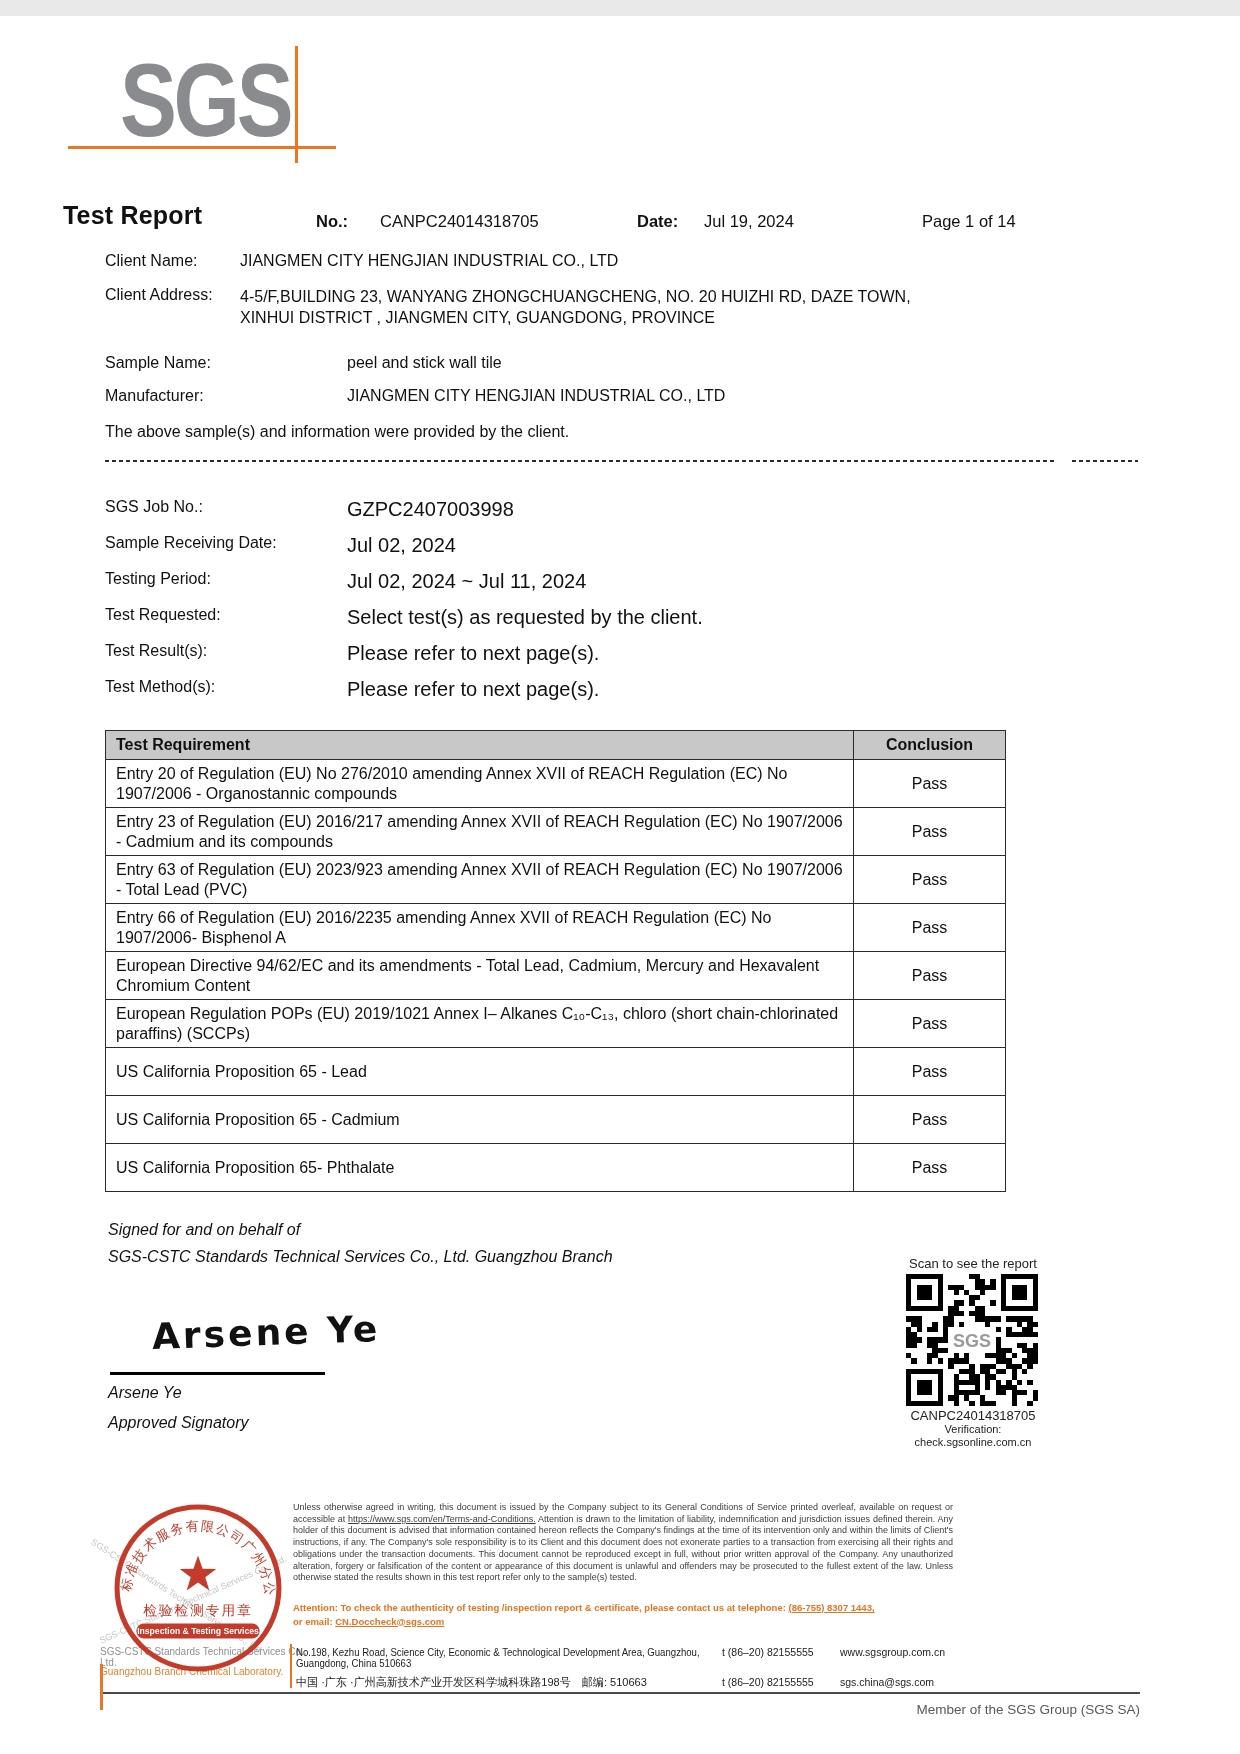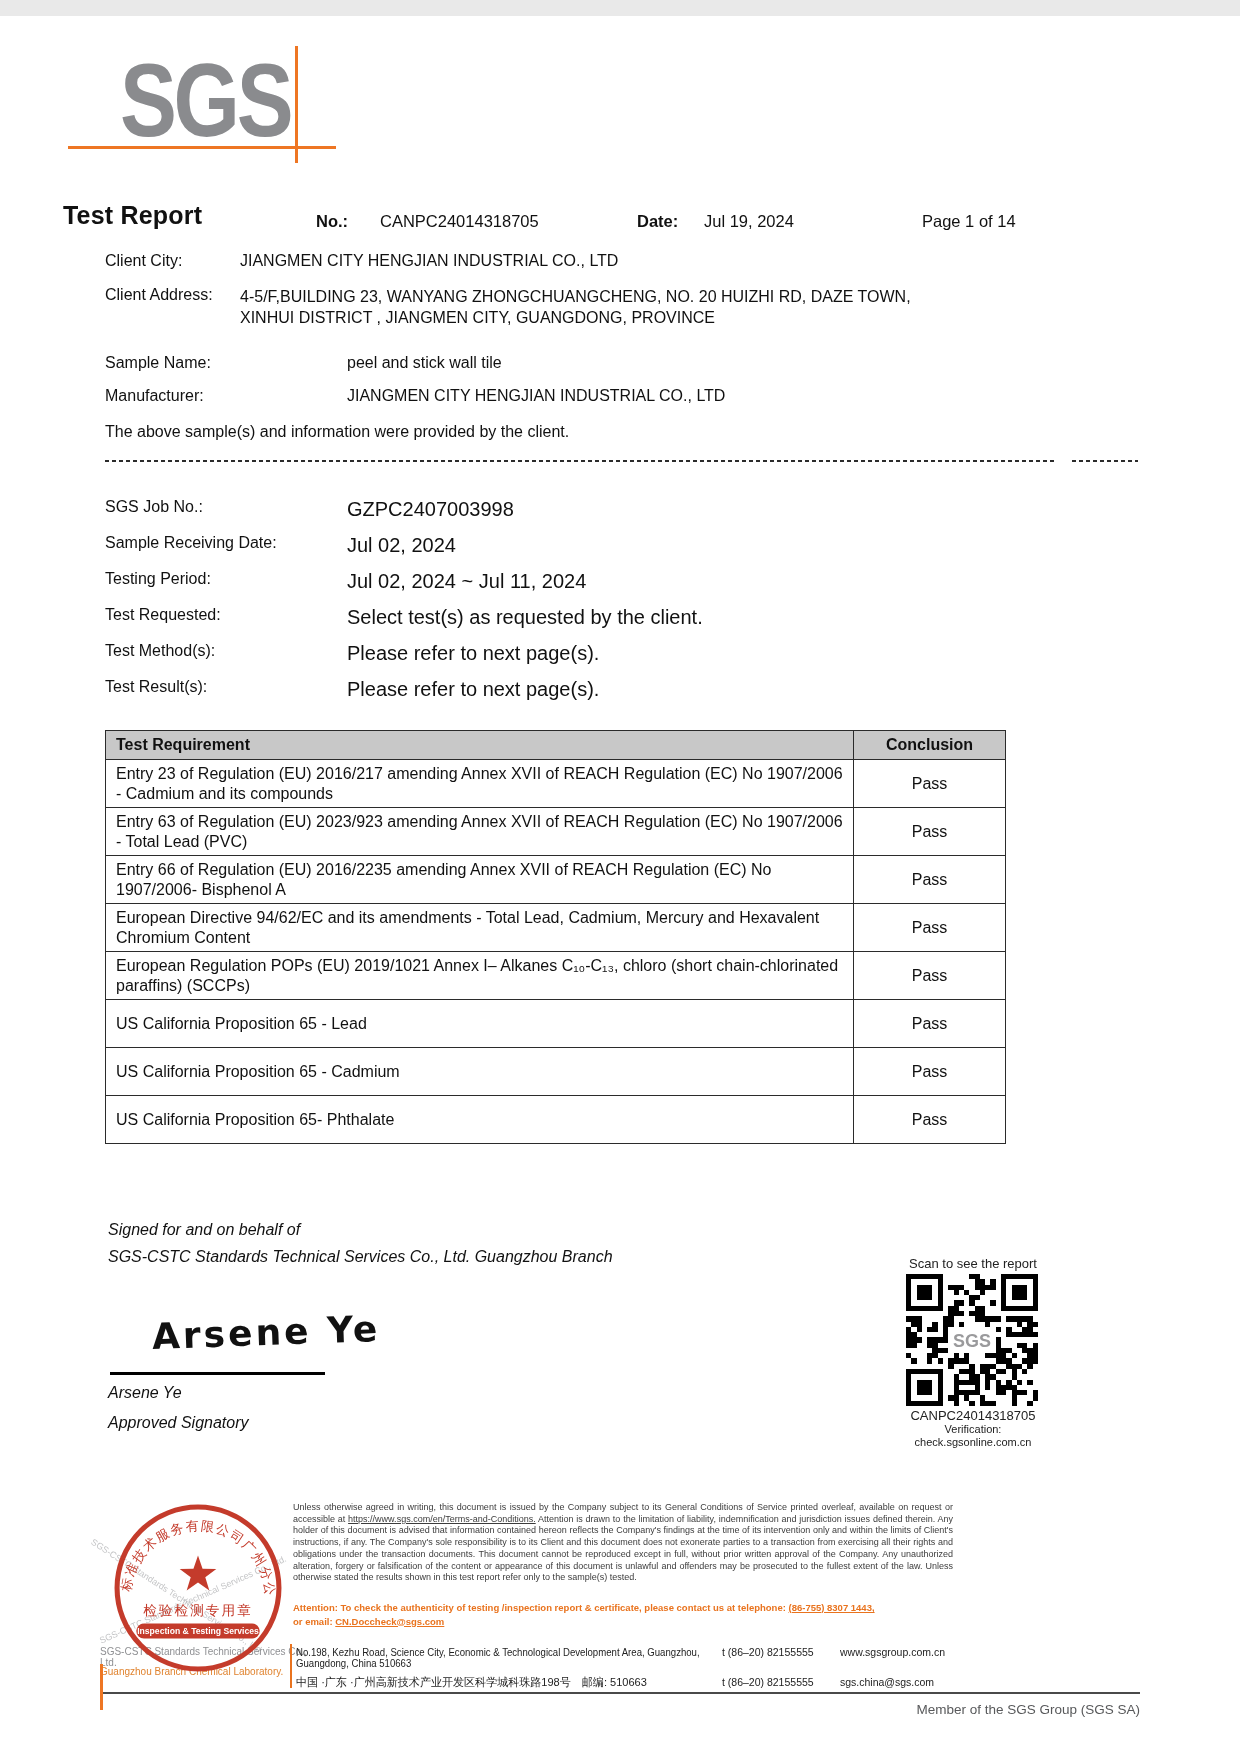--- a/index.html
+++ b/index.html
@@ -77,52 +77,56 @@
   <div class="abs logo-hline"></div>
   <div class="abs logo-vline"></div>
 
   <div class="abs title">Test Report</div>
   <span class="abs h16 bold" style="left:316px;top:196px;">No.:</span>
   <span class="abs h16" style="left:380px;top:196px;">CANPC24014318705</span>
   <span class="abs h16 bold" style="left:637px;top:196px;">Date:</span>
   <span class="abs h16" style="left:704px;top:196px;">Jul 19, 2024</span>
   <span class="abs h16" style="left:922px;top:196px;">Page 1 of 14</span>
 
-  <span class="abs lbl" style="left:105px;top:236px;">Client City:</span>
+  <span class="abs lbl" style="left:105px;top:236px;">Client Name:</span>
   <span class="abs val" style="left:240px;top:236px;">JIANGMEN CITY HENGJIAN INDUSTRIAL CO., LTD</span>
   <span class="abs lbl" style="left:105px;top:270px;">Client Address:</span>
   <span class="abs val wrapv" style="left:240px;top:270px;width:712px;line-height:21px;">4-5/F,BUILDING 23, WANYANG ZHONGCHUANGCHENG, NO. 20 HUIZHI RD, DAZE TOWN, XINHUI DISTRICT , JIANGMEN CITY, GUANGDONG, PROVINCE</span>
 
   <span class="abs lbl" style="left:105px;top:338px;">Sample Name:</span>
   <span class="abs val" style="left:347px;top:338px;">peel and stick wall tile</span>
   <span class="abs lbl" style="left:105px;top:371px;">Manufacturer:</span>
   <span class="abs val" style="left:347px;top:371px;">JIANGMEN CITY HENGJIAN  INDUSTRIAL CO., LTD</span>
   <span class="abs val" style="left:105px;top:407px;">The above sample(s) and information were provided by the client.</span>
 
   <div class="abs dash-seg" style="left:105px;top:444px;width:950px;"></div>
   <div class="abs dash-seg" style="left:1072px;top:444px;width:66px;"></div>
 
   <div class="abs jobs" id="job-rows">
       <div class="jrow"><span class="jlabel">SGS Job No.:</span><span class="jvalue">GZPC2407003998</span></div>
       <div class="jrow"><span class="jlabel">Sample Receiving Date:</span><span class="jvalue">Jul 02, 2024</span></div>
       <div class="jrow"><span class="jlabel">Testing Period:</span><span class="jvalue">Jul 02, 2024 ~ Jul 11, 2024</span></div>
       <div class="jrow"><span class="jlabel">Test Requested:</span><span class="jvalue">Select test(s) as requested by the client.</span></div>
+      <div class="jrow"><span class="jlabel">Test Result(s):</span><span class="jvalue">Please refer to next page(s).</span></div>
       <div class="jrow"><span class="jlabel">Test Method(s):</span><span class="jvalue">Please refer to next page(s).</span></div>
-      <div class="jrow"><span class="jlabel">Test Result(s):</span><span class="jvalue">Please refer to next page(s).</span></div>
     </div>
 
   <div class="abs rtable-wrap">
     <table class="rtable">
       <thead>
         <tr>
           <th>Test Requirement</th>
           <th class="conc">Conclusion</th>
         </tr>
       </thead>
       <tbody id="results-body">
+          <tr>
+            <td class="req">Entry 20 of Regulation (EU) No 276/2010 amending Annex XVII of REACH Regulation (EC) No 1907/2006 - Organostannic compounds</td>
+            <td class="conc">Pass</td>
+          </tr>
           <tr>
             <td class="req">Entry 23 of Regulation (EU) 2016/217 amending Annex XVII of REACH Regulation (EC) No 1907/2006 - Cadmium and its compounds</td>
             <td class="conc">Pass</td>
           </tr>
           <tr>
             <td class="req">Entry 63 of Regulation (EU) 2023/923 amending Annex XVII of REACH Regulation (EC) No 1907/2006 - Total Lead (PVC)</td>
             <td class="conc">Pass</td>
           </tr>
           <tr>
             <td class="req">Entry 66 of Regulation (EU) 2016/2235 amending Annex XVII of REACH Regulation (EC) No 1907/2006- Bisphenol A</td>

